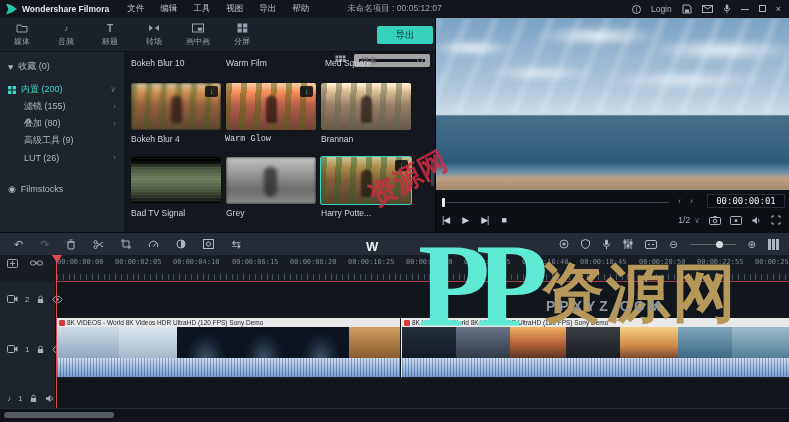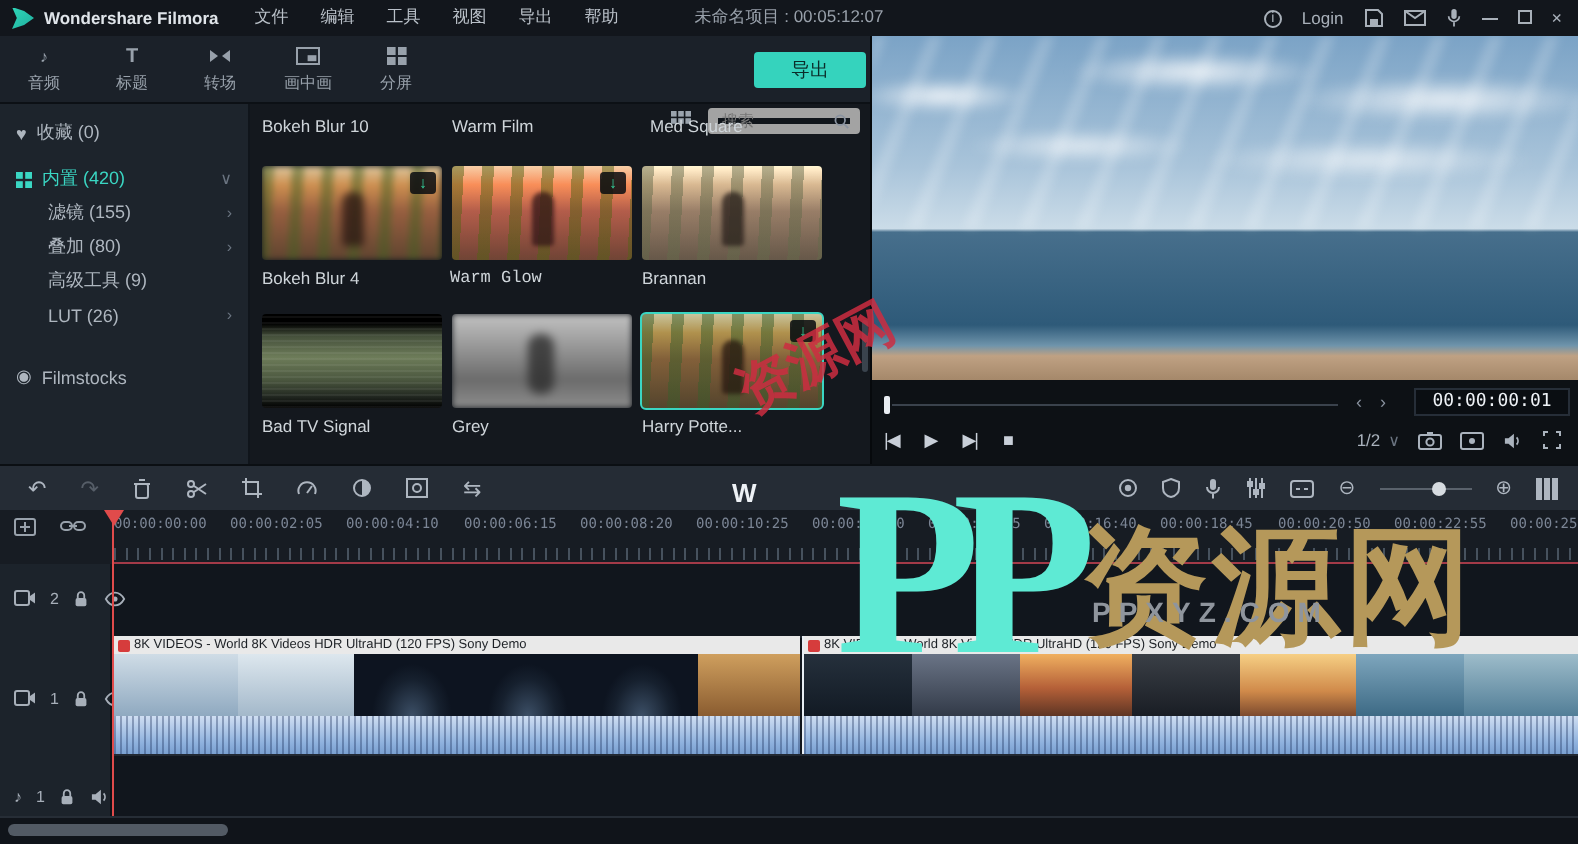--- a/index.html
+++ b/index.html
@@ -158,20 +158,28 @@
           </svg>
         </span>
       <span class="winbtn"><span class="minbar"></span></span>
       <span class="winbtn"><span class="maxbox"></span></span>
       <span class="winbtn">×</span>
     </span>
   </div>
 
   <div id="tabbar">
     <div class="tab">
+      <span class="ticon">
+          <svg width="12" height="10" viewBox="0 0 12 10">
+            <path d="M1 2h4l1 1.5h5V9H1z" fill="none" stroke="currentColor"></path>
+          </svg>
+        </span>
+      <span>媒体</span>
+    </div>
+    <div class="tab">
       <span class="ticon">♪</span>
       <span>音频</span>
     </div>
     <div class="tab">
       <span class="ticon" style="font-size:10px;font-weight:bold;">T</span>
       <span>标题</span>
     </div>
     <div class="tab">
       <span class="ticon">
           <svg width="12" height="10" viewBox="0 0 12 10">
@@ -212,21 +220,21 @@
       </div>
       <div class="side-item sel" style="margin-top:6px;">
         <span>
             <svg width="8" height="8" viewBox="0 0 8 8" fill="currentColor">
               <rect width="3.4" height="3.4"></rect>
               <rect x="4.6" width="3.4" height="3.4"></rect>
               <rect y="4.6" width="3.4" height="3.4"></rect>
               <rect x="4.6" y="4.6" width="3.4" height="3.4"></rect>
             </svg>
           </span>
-        <span>内置 (420)</span>
+        <span>内置 (200)</span>
         <span class="grow"></span>
           <span class="chev">∨</span>
       </div>
       <div class="side-item side-sub">
         <span>滤镜 (155)</span>
         <span class="grow"></span>
           <span class="chev">›</span>
       </div>
       <div class="side-item side-sub">
         <span>叠加 (80)</span>

